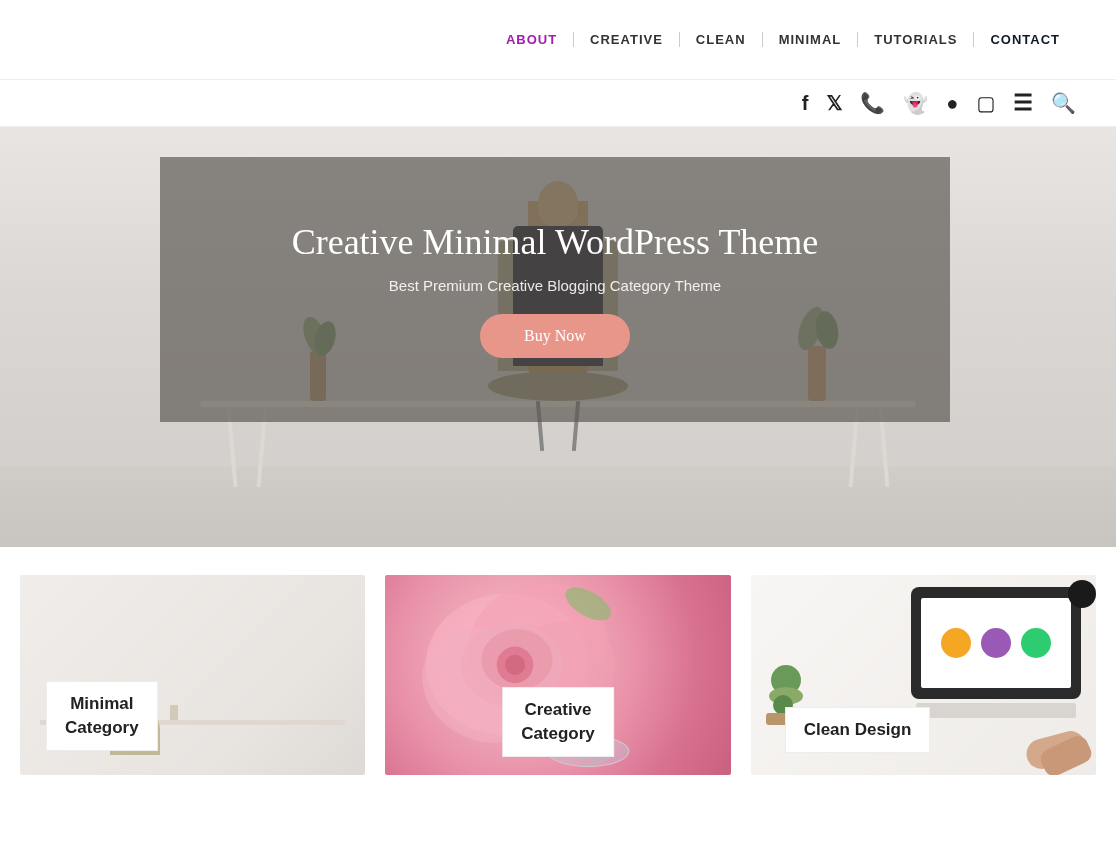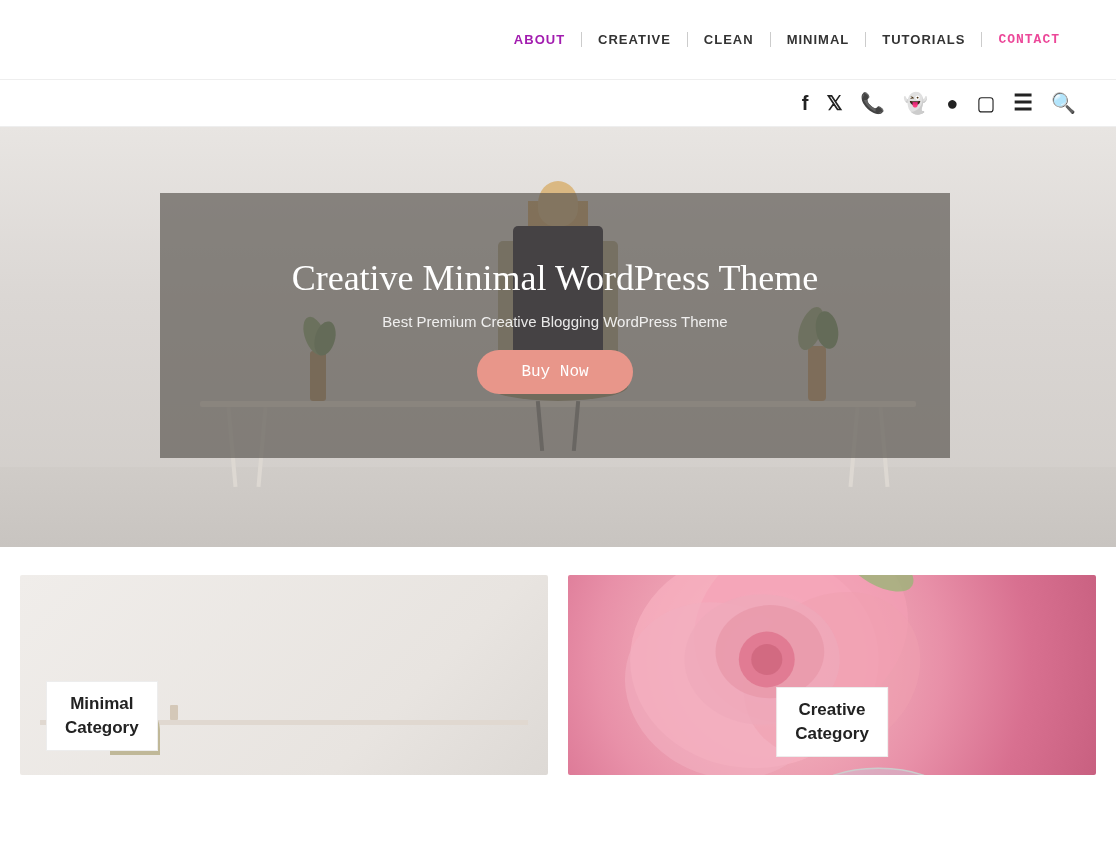--- a/index.html
+++ b/index.html
@@ -24,21 +24,21 @@
 </head>
 <body>
 
 <header style="display:flex; align-items:center; padding:0 40px; height:80px; border-bottom:1px solid #eee; background:#fff;">
   <nav style="display:flex;align-items:center;margin-left:auto;margin-right:0;">
     <a style="color:#a21caf;font-size:13px;font-weight:600;letter-spacing:1px;text-transform:uppercase;padding:0 16px;text-decoration:none;font-family:Arial,sans-serif;border-right:1px solid #ccc;">ABOUT</a>
     <a style="color:#333;font-size:13px;font-weight:600;letter-spacing:1px;text-transform:uppercase;padding:0 16px;text-decoration:none;font-family:Arial,sans-serif;border-right:1px solid #ccc;">CREATIVE</a>
     <a style="color:#333;font-size:13px;font-weight:600;letter-spacing:1px;text-transform:uppercase;padding:0 16px;text-decoration:none;font-family:Arial,sans-serif;border-right:1px solid #ccc;">CLEAN</a>
     <a style="color:#333;font-size:13px;font-weight:600;letter-spacing:1px;text-transform:uppercase;padding:0 16px;text-decoration:none;font-family:Arial,sans-serif;border-right:1px solid #ccc;">MINIMAL</a>
     <a style="color:#333;font-size:13px;font-weight:600;letter-spacing:1px;text-transform:uppercase;padding:0 16px;text-decoration:none;font-family:Arial,sans-serif;border-right:1px solid #ccc;">TUTORIALS</a>
-    <a style="color:#ec4899;font-size:13px;font-weight:600;letter-spacing:1px;text-transform:uppercase;padding:0 16px;text-decoration:none;font-family:Liberation Mono, monospace;">CONTACT</a>
+    <a style="color:#0f172a;font-size:13px;font-weight:600;letter-spacing:1px;text-transform:uppercase;padding:0 16px;text-decoration:none;font-family:Liberation Sans, sans-serif;">CONTACT</a>
   </nav>
 </header>
 
 <div style="display:flex;align-items:center;justify-content:flex-end;padding:10px 40px;gap:18px;border-bottom:1px solid #eee;background:#fff;">
   <span style="font-size:20px;color:#222;cursor:pointer;font-family:Arial,sans-serif;font-weight:900;">f</span>
   <span style="font-size:20px;color:#222;cursor:pointer;font-family:Arial,sans-serif;font-weight:900;">𝕏</span>
   <span style="font-size:20px;color:#222;cursor:pointer;">📞</span>
   <span style="font-size:20px;color:#222;cursor:pointer;">👻</span>
   <span style="font-size:20px;color:#222;cursor:pointer;">●</span>
   <span style="font-size:20px;color:#222;cursor:pointer;">▢</span>
@@ -84,24 +84,24 @@
 
       <div style="position:absolute;top:-160px;left:-60px;width:120px;height:130px;background:#b0a888;border-radius:5px 5px 0 0;z-index:0;"></div>
 
       <div style="position:absolute;top:-30px;left:-70px;width:140px;height:30px;background:#a09878;border-radius:50%;z-index:3;"></div>
 
       <div style="position:absolute;top:0;left:-20px;width:4px;height:50px;background:#888;transform:rotate(-5deg);"></div>
       <div style="position:absolute;top:0;right:-20px;width:4px;height:50px;background:#888;transform:rotate(5deg);"></div>
     </div>
   </div>
 
-  <div style="position:absolute;top:30px;left:160px;width:790px;height:265px;background:rgba(90,85,80,0.68);display:flex;flex-direction:column;align-items:center;justify-content:center;gap:14px;margin-top:36px;">
+  <div style="position:absolute;top:30px;left:160px;width:790px;height:265px;background:rgba(90,85,80,0.68);display:flex;flex-direction:column;align-items:center;justify-content:center;gap:14px;">
     <h1 style="font-size:36px;color:#fff;font-family:Georgia,serif;font-weight:400;text-align:center;">Creative Minimal WordPress Theme</h1>
-    <p style="font-size:15px;color:rgba(255,255,255,0.88);text-align:center;font-family:Arial,sans-serif;font-weight:300;">Best Premium Creative Blogging WordPress Theme</p>
-    <button style="background:#e8968a;color:#fff;border:none;padding:13px 44px;border-radius:30px;font-size:16px;font-family:Liberation Mono, monospace;cursor:pointer;margin-top:6px;text-align:center;">Buy Now</button>
+    <p style="font-size:15px;color:rgba(255,255,255,0.88);text-align:center;font-family:Arial,sans-serif;font-weight:300;">Best Premium Creative Blogging Category Theme</p>
+    <button style="background:#e8968a;color:#fff;border:none;padding:13px 44px;border-radius:30px;font-size:16px;font-family:Liberation Serif, serif;cursor:pointer;margin-top:6px;text-align:center;">Buy Now</button>
   </div>
 </section>
 
 <div style="display:flex;gap:20px;padding:28px 20px;background:#fff;">
 
   <div style="flex:1;height:200px;position:relative;overflow:hidden;border-radius:2px;background:linear-gradient(135deg,#f0edea 0%,#e8e4e0 70%,#ddd9d5 100%);">
 
     <div style="position:absolute;top:0;left:0;right:0;bottom:0;">
       <div style="position:absolute;bottom:50px;left:20px;right:20px;height:5px;background:#e0d8d0;"></div>
       <div style="position:absolute;bottom:20px;left:90px;width:50px;height:50px;border-radius:50% 50% 0 0;background:#c0b898;"></div>
@@ -140,14 +140,45 @@
         <circle cx="195" cy="175" r="8" fill="rgba(180,180,200,0.5)" stroke="#bbb" stroke-width="1"></circle>
         <circle cx="210" cy="178" r="8" fill="rgba(180,180,200,0.5)" stroke="#bbb" stroke-width="1"></circle>
       </svg>
     </div>
     <div style="position:absolute;left:50%;transform:translateX(-50%);bottom:18px;background:#fff;padding:10px 18px;font-size:17px;font-weight:700;font-family:Arial,sans-serif;color:#222;text-align:center;border:1px solid rgba(0,0,0,0.07);min-width:110px;line-height:1.4;white-space:nowrap;">
       <span>Creative</span><br>
       <span>Category</span>
     </div>
   </div>
 
+  <div style="flex:1;height:200px;position:relative;overflow:hidden;border-radius:2px;background:linear-gradient(135deg,#f8f6f4 0%,#eeebe8 100%);">
+    <div style="position:absolute;top:0;left:0;right:0;bottom:0;">
+
+      <div style="position:absolute;top:12px;right:15px;width:175px;height:115px;">
+
+        <div style="width:170px;height:112px;background:#2a2a2a;border-radius:8px;position:absolute;top:0;right:0;display:flex;align-items:center;justify-content:center;">
+          <div style="width:150px;height:90px;background:#fff;display:flex;align-items:center;justify-content:center;gap:10px;border-radius:2px;">
+
+            <div style="width:30px;height:30px;border-radius:50%;background:#f5a623;"></div>
+            <div style="width:30px;height:30px;border-radius:50%;background:#9b59b6;"></div>
+            <div style="width:30px;height:30px;border-radius:50%;background:#2ecc71;"></div>
+          </div>
+        </div>
+      </div>
+
+      <div style="position:absolute;top:5px;right:0;width:28px;height:28px;background:#1a1a1a;border-radius:50%;"></div>
+
+      <div style="position:absolute;top:128px;right:20px;width:160px;height:15px;background:#d8d5d0;border-radius:2px;"></div>
+
+      <div style="position:absolute;bottom:10px;right:10px;width:60px;height:30px;background:#d4a88a;border-radius:15px;transform:rotate(-15deg);"></div>
+      <div style="position:absolute;bottom:5px;right:5px;width:50px;height:28px;background:#c89878;border-radius:10px;transform:rotate(-25deg);"></div>
+
+      <div style="position:absolute;bottom:80px;left:20px;width:30px;height:30px;background:#6a9a5a;border-radius:50%;"></div>
+      <div style="position:absolute;bottom:70px;left:18px;width:34px;height:18px;background:#8aaa6a;border-radius:50%;"></div>
+      <div style="position:absolute;bottom:60px;left:22px;width:20px;height:20px;background:#5a8a4a;border-radius:50%;"></div>
+      <div style="position:absolute;bottom:50px;left:15px;width:40px;height:12px;background:#b8956a;border-radius:3px;"></div>
+    </div>
+    <div style="position:absolute;left:34px;bottom:22px;background:#fff;padding:10px 18px;font-size:17px;font-weight:700;font-family:Arial,sans-serif;color:#222;text-align:center;border:1px solid rgba(0,0,0,0.07);min-width:110px;line-height:1.4;">
+      <span>Clean Design</span>
+    </div>
+  </div>
 
 </div>
 
 </body></html>

